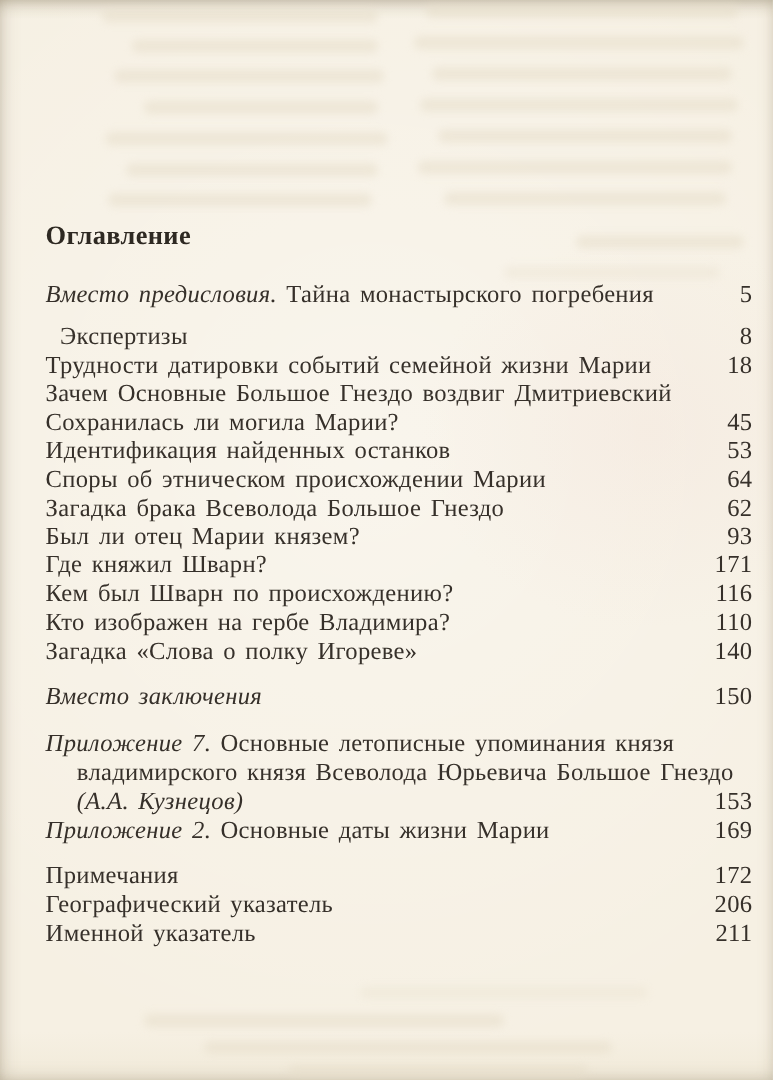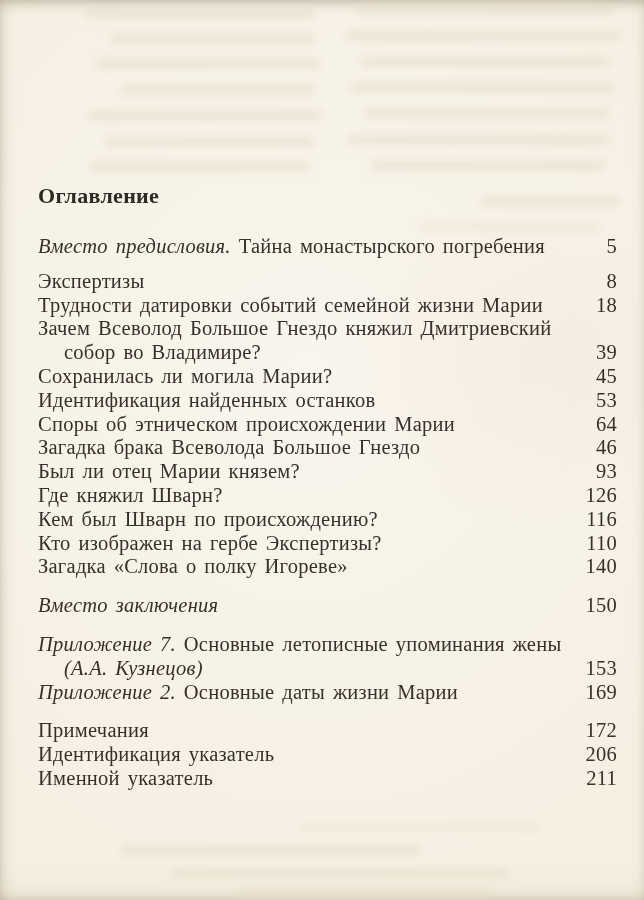--- a/index.html
+++ b/index.html
@@ -49,36 +49,36 @@
   .s15 { left:480px; top:196px; width:140px; height:11px; }
   .s16 { left:420px; top:222px; width:180px; height:10px; opacity:0.35; }
   .s17 { left:120px; top:845px; width:300px; height:11px; }
   .s18 { left:170px; top:868px; width:340px; height:10px; }
   .s19 { left:240px; top:888px; width:250px; height:9px;  }
   .s20 { left:300px; top:822px; width:240px; height:10px; opacity:0.30; }
 
   .content {
     position: absolute;
     left: 0; top: 0; right: 0; bottom: 0;
-    padding: 183px 27px 0 38px;
+    padding: 183px 17px 0 38px;
   }
 
   .toc-heading {
     margin: 0 0 26px 0;
     font-size: 22px;
     font-weight: bold;
     letter-spacing: 0.3px;
     color: #2e2922;
   }
 
   .toc-list { font-size: 20.5px; line-height: 23.8px; letter-spacing: 0.25px; word-spacing: 2.5px; }
 
   .toc-entry { margin: 0; }
   .toc-entry.gap { margin-top: 15px; }
-  .toc-entry.gap-sm { margin-top: 11px; }
+  .toc-entry.gap-sm { margin-top: 11px; margin-left: 12px; }
 
   .toc-line { display: flex; align-items: flex-start; }
   .toc-line.indent { padding-left: 26px; }
   .toc-text { white-space: nowrap; }
   .toc-text .it { font-style: italic; }
 
   .leader {
     flex: 1 1 auto;
     min-width: 10px;
     margin-left: 6px;
@@ -136,101 +136,99 @@
         </div>
         <div class="toc-entry">
           <div class="toc-line">
             <span class="toc-text"><span>Трудности датировки событий семейной жизни Марии</span></span>
             <span class="leader"></span>
             <span class="pagenum">18</span>
           </div>
         </div>
         <div class="toc-entry">
           <div class="toc-line">
-            <span class="toc-text"><span>Зачем Всеволод Большое Гнездо княжил Дмитриевский</span></span>
+            <span class="toc-text"><span>Зачем Основные Большое Гнездо воздвиг Дмитриевский</span></span>
+          </div>
+        </div>
+        <div class="toc-entry">
+          <div class="toc-line">
+            <span class="toc-text"><span>Сохранилась ли могила Марии?</span></span>
+            <span class="leader"></span>
+            <span class="pagenum">45</span>
+          </div>
+        </div>
+        <div class="toc-entry">
+          <div class="toc-line">
+            <span class="toc-text"><span>Идентификация найденных останков</span></span>
+            <span class="leader"></span>
+            <span class="pagenum">53</span>
+          </div>
+        </div>
+        <div class="toc-entry">
+          <div class="toc-line">
+            <span class="toc-text"><span>Споры об этническом происхождении Марии</span></span>
+            <span class="leader"></span>
+            <span class="pagenum">64</span>
+          </div>
+        </div>
+        <div class="toc-entry">
+          <div class="toc-line">
+            <span class="toc-text"><span>Загадка брака Всеволода Большое Гнездо</span></span>
+            <span class="leader"></span>
+            <span class="pagenum">62</span>
+          </div>
+        </div>
+        <div class="toc-entry">
+          <div class="toc-line">
+            <span class="toc-text"><span>Был ли отец Марии князем?</span></span>
+            <span class="leader"></span>
+            <span class="pagenum">93</span>
+          </div>
+        </div>
+        <div class="toc-entry">
+          <div class="toc-line">
+            <span class="toc-text"><span>Где княжил Шварн?</span></span>
+            <span class="leader"></span>
+            <span class="pagenum">171</span>
+          </div>
+        </div>
+        <div class="toc-entry">
+          <div class="toc-line">
+            <span class="toc-text"><span>Кем был Шварн по происхождению?</span></span>
+            <span class="leader"></span>
+            <span class="pagenum">116</span>
+          </div>
+        </div>
+        <div class="toc-entry">
+          <div class="toc-line">
+            <span class="toc-text"><span>Кто изображен на гербе Владимира?</span></span>
+            <span class="leader"></span>
+            <span class="pagenum">110</span>
+          </div>
+        </div>
+        <div class="toc-entry">
+          <div class="toc-line">
+            <span class="toc-text"><span>Загадка «Слова о полку Игореве»</span></span>
+            <span class="leader"></span>
+            <span class="pagenum">140</span>
+          </div>
+        </div>
+        <div class="toc-entry gap">
+          <div class="toc-line">
+            <span class="toc-text"><span class="it">Вместо заключения</span></span>
+            <span class="leader"></span>
+            <span class="pagenum">150</span>
+          </div>
+        </div>
+        <div class="toc-entry gap">
+          <div class="toc-line">
+            <span class="toc-text"><span class="it">Приложение 7.</span><span> Основные летописные упоминания князя</span></span>
           </div>
           <div class="toc-line indent">
-            <span class="toc-text"><span>собор во Владимире?</span></span>
-            <span class="leader"></span>
-            <span class="pagenum">39</span>
-          </div>
-        </div>
-        <div class="toc-entry">
-          <div class="toc-line">
-            <span class="toc-text"><span>Сохранилась ли могила Марии?</span></span>
-            <span class="leader"></span>
-            <span class="pagenum">45</span>
-          </div>
-        </div>
-        <div class="toc-entry">
-          <div class="toc-line">
-            <span class="toc-text"><span>Идентификация найденных останков</span></span>
-            <span class="leader"></span>
-            <span class="pagenum">53</span>
-          </div>
-        </div>
-        <div class="toc-entry">
-          <div class="toc-line">
-            <span class="toc-text"><span>Споры об этническом происхождении Марии</span></span>
-            <span class="leader"></span>
-            <span class="pagenum">64</span>
-          </div>
-        </div>
-        <div class="toc-entry">
-          <div class="toc-line">
-            <span class="toc-text"><span>Загадка брака Всеволода Большое Гнездо</span></span>
-            <span class="leader"></span>
-            <span class="pagenum">46</span>
-          </div>
-        </div>
-        <div class="toc-entry">
-          <div class="toc-line">
-            <span class="toc-text"><span>Был ли отец Марии князем?</span></span>
-            <span class="leader"></span>
-            <span class="pagenum">93</span>
-          </div>
-        </div>
-        <div class="toc-entry">
-          <div class="toc-line">
-            <span class="toc-text"><span>Где княжил Шварн?</span></span>
-            <span class="leader"></span>
-            <span class="pagenum">126</span>
-          </div>
-        </div>
-        <div class="toc-entry">
-          <div class="toc-line">
-            <span class="toc-text"><span>Кем был Шварн по происхождению?</span></span>
-            <span class="leader"></span>
-            <span class="pagenum">116</span>
-          </div>
-        </div>
-        <div class="toc-entry">
-          <div class="toc-line">
-            <span class="toc-text"><span>Кто изображен на гербе Экспертизы?</span></span>
-            <span class="leader"></span>
-            <span class="pagenum">110</span>
-          </div>
-        </div>
-        <div class="toc-entry">
-          <div class="toc-line">
-            <span class="toc-text"><span>Загадка «Слова о полку Игореве»</span></span>
-            <span class="leader"></span>
-            <span class="pagenum">140</span>
-          </div>
-        </div>
-        <div class="toc-entry gap">
-          <div class="toc-line">
-            <span class="toc-text"><span class="it">Вместо заключения</span></span>
-            <span class="leader"></span>
-            <span class="pagenum">150</span>
-          </div>
-        </div>
-        <div class="toc-entry gap">
-          <div class="toc-line">
-            <span class="toc-text"><span class="it">Приложение 7.</span><span> Основные летописные упоминания жены</span></span>
+            <span class="toc-text"><span>владимирского князя Всеволода Юрьевича Большое Гнездо</span></span>
           </div>
           <div class="toc-line indent">
             <span class="toc-text"><span class="it">(А.А. Кузнецов)</span></span>
             <span class="leader"></span>
             <span class="pagenum">153</span>
           </div>
         </div>
         <div class="toc-entry">
           <div class="toc-line">
             <span class="toc-text"><span class="it">Приложение 2.</span><span> Основные даты жизни Марии</span></span>
@@ -240,21 +238,21 @@
         </div>
         <div class="toc-entry gap">
           <div class="toc-line">
             <span class="toc-text"><span>Примечания</span></span>
             <span class="leader"></span>
             <span class="pagenum">172</span>
           </div>
         </div>
         <div class="toc-entry">
           <div class="toc-line">
-            <span class="toc-text"><span>Идентификация указатель</span></span>
+            <span class="toc-text"><span>Географический указатель</span></span>
             <span class="leader"></span>
             <span class="pagenum">206</span>
           </div>
         </div>
         <div class="toc-entry">
           <div class="toc-line">
             <span class="toc-text"><span>Именной указатель</span></span>
             <span class="leader"></span>
             <span class="pagenum">211</span>
           </div>

